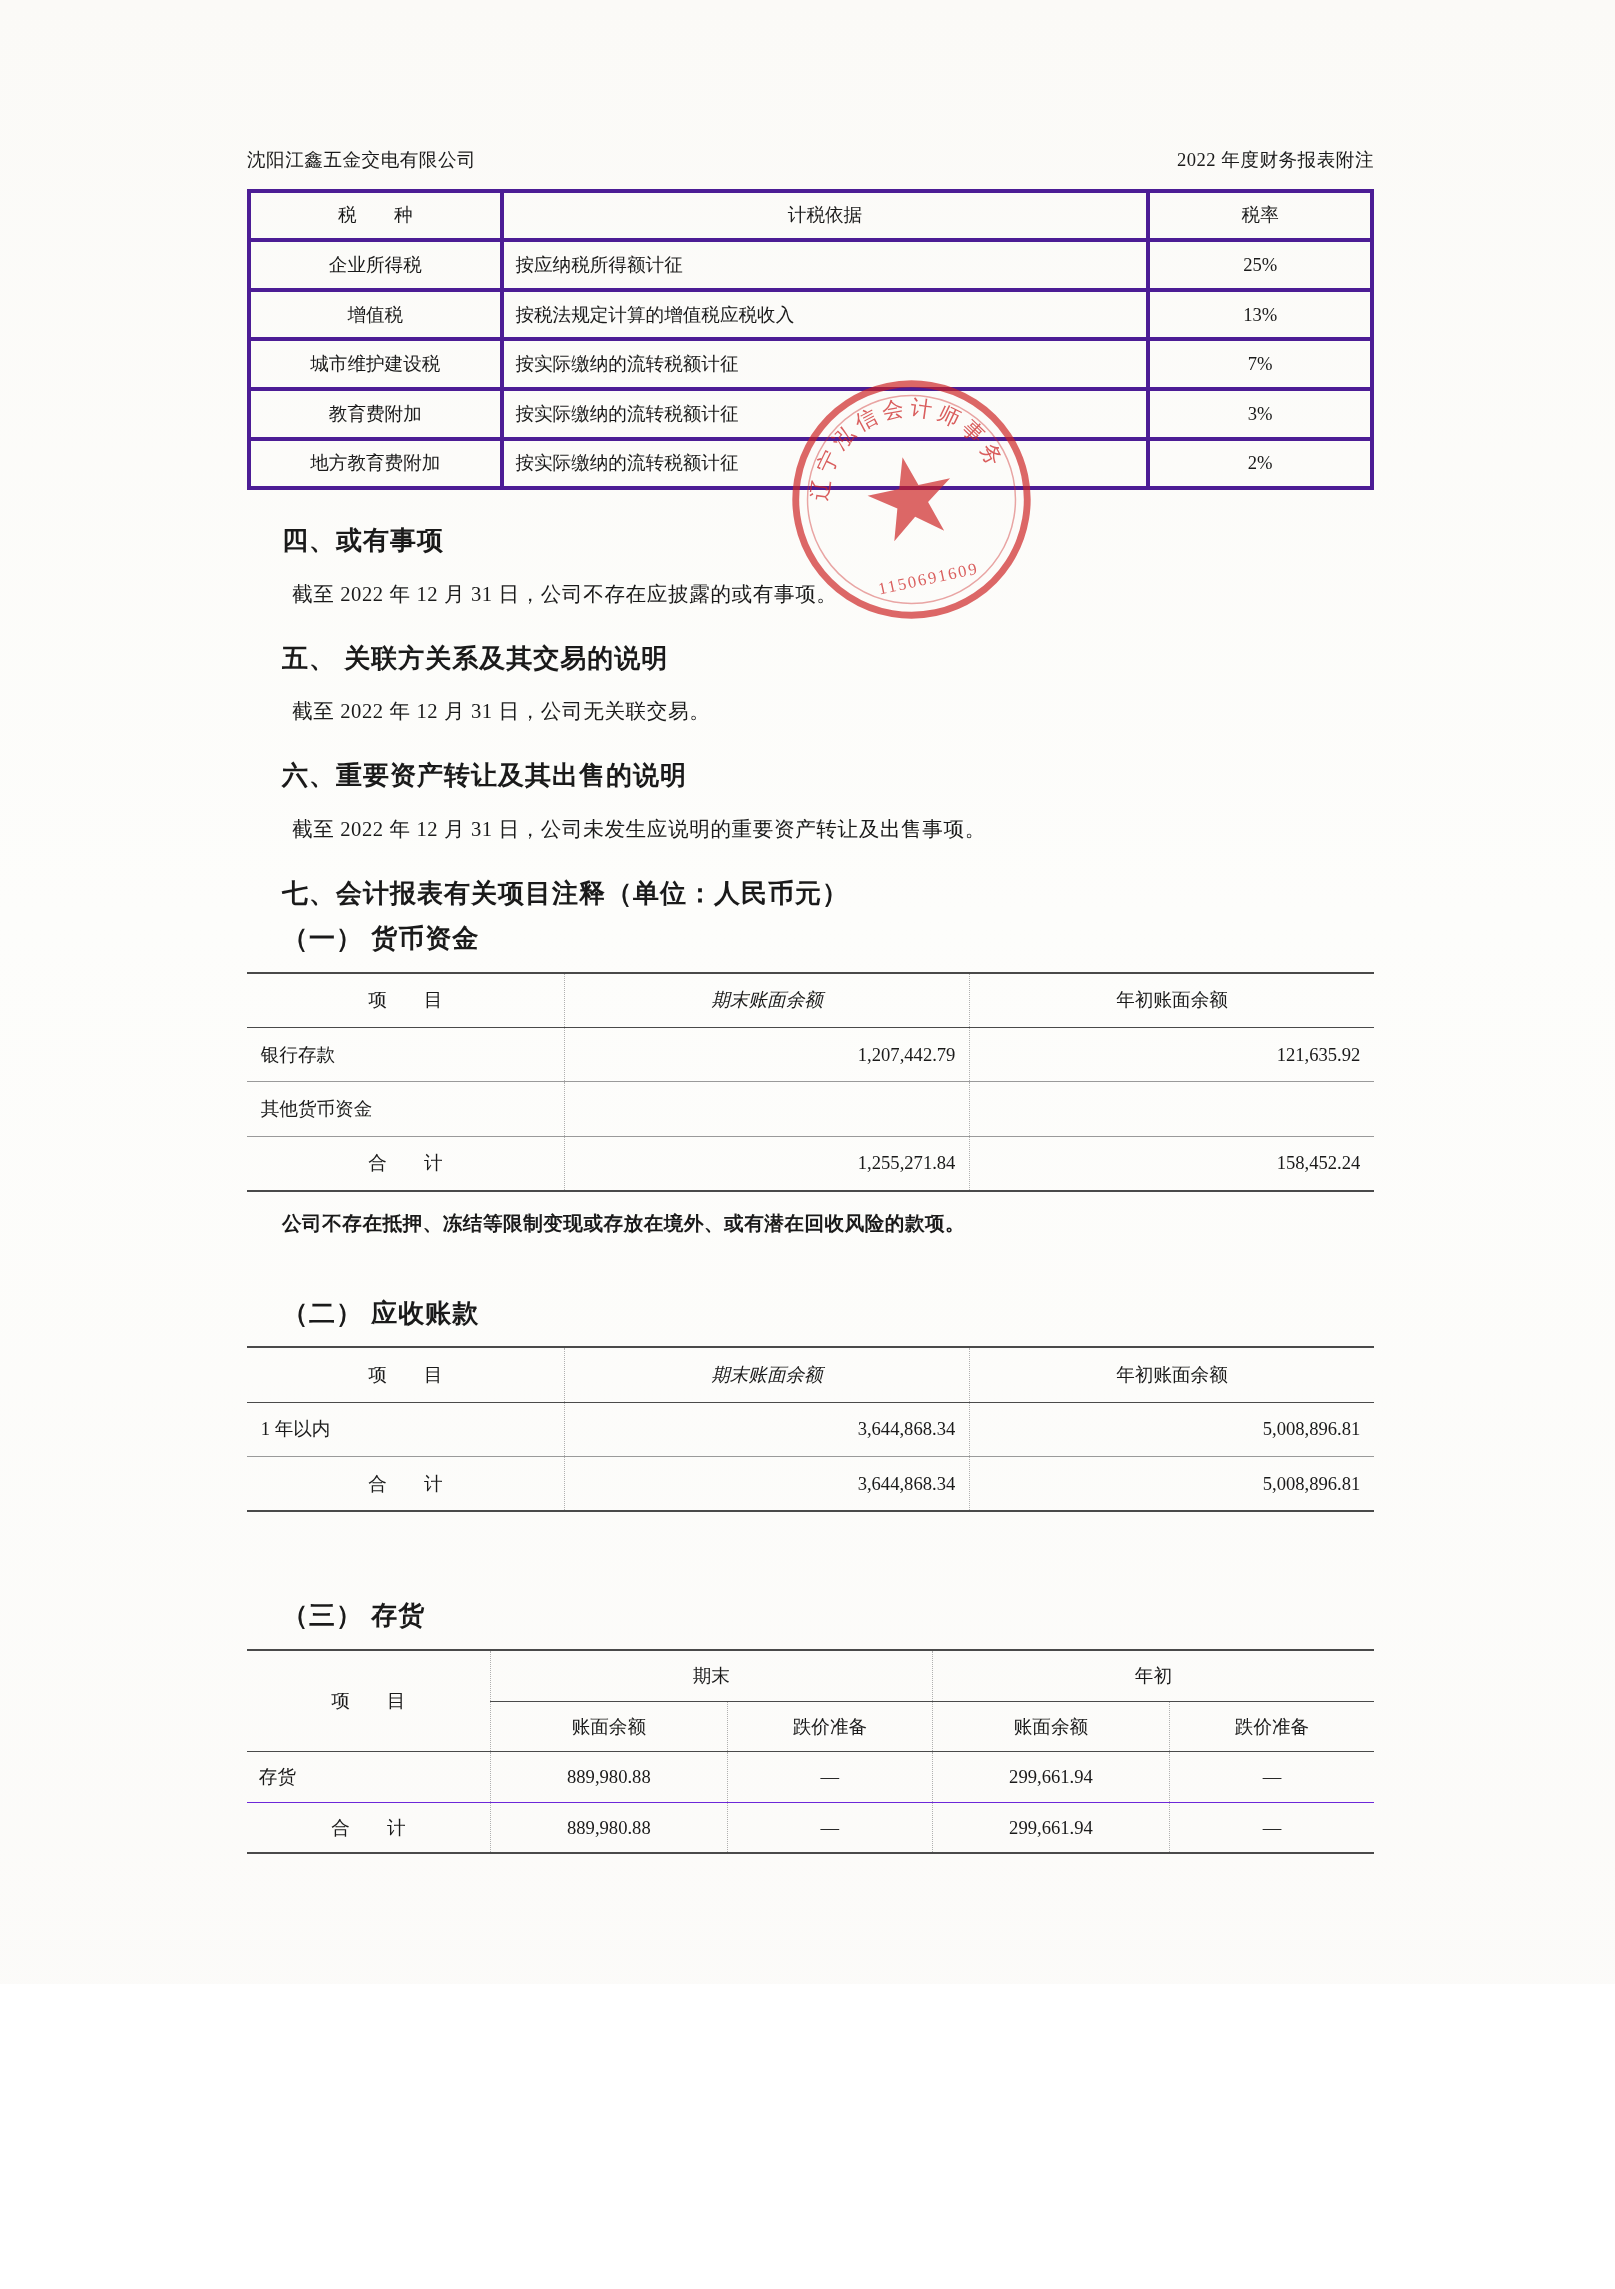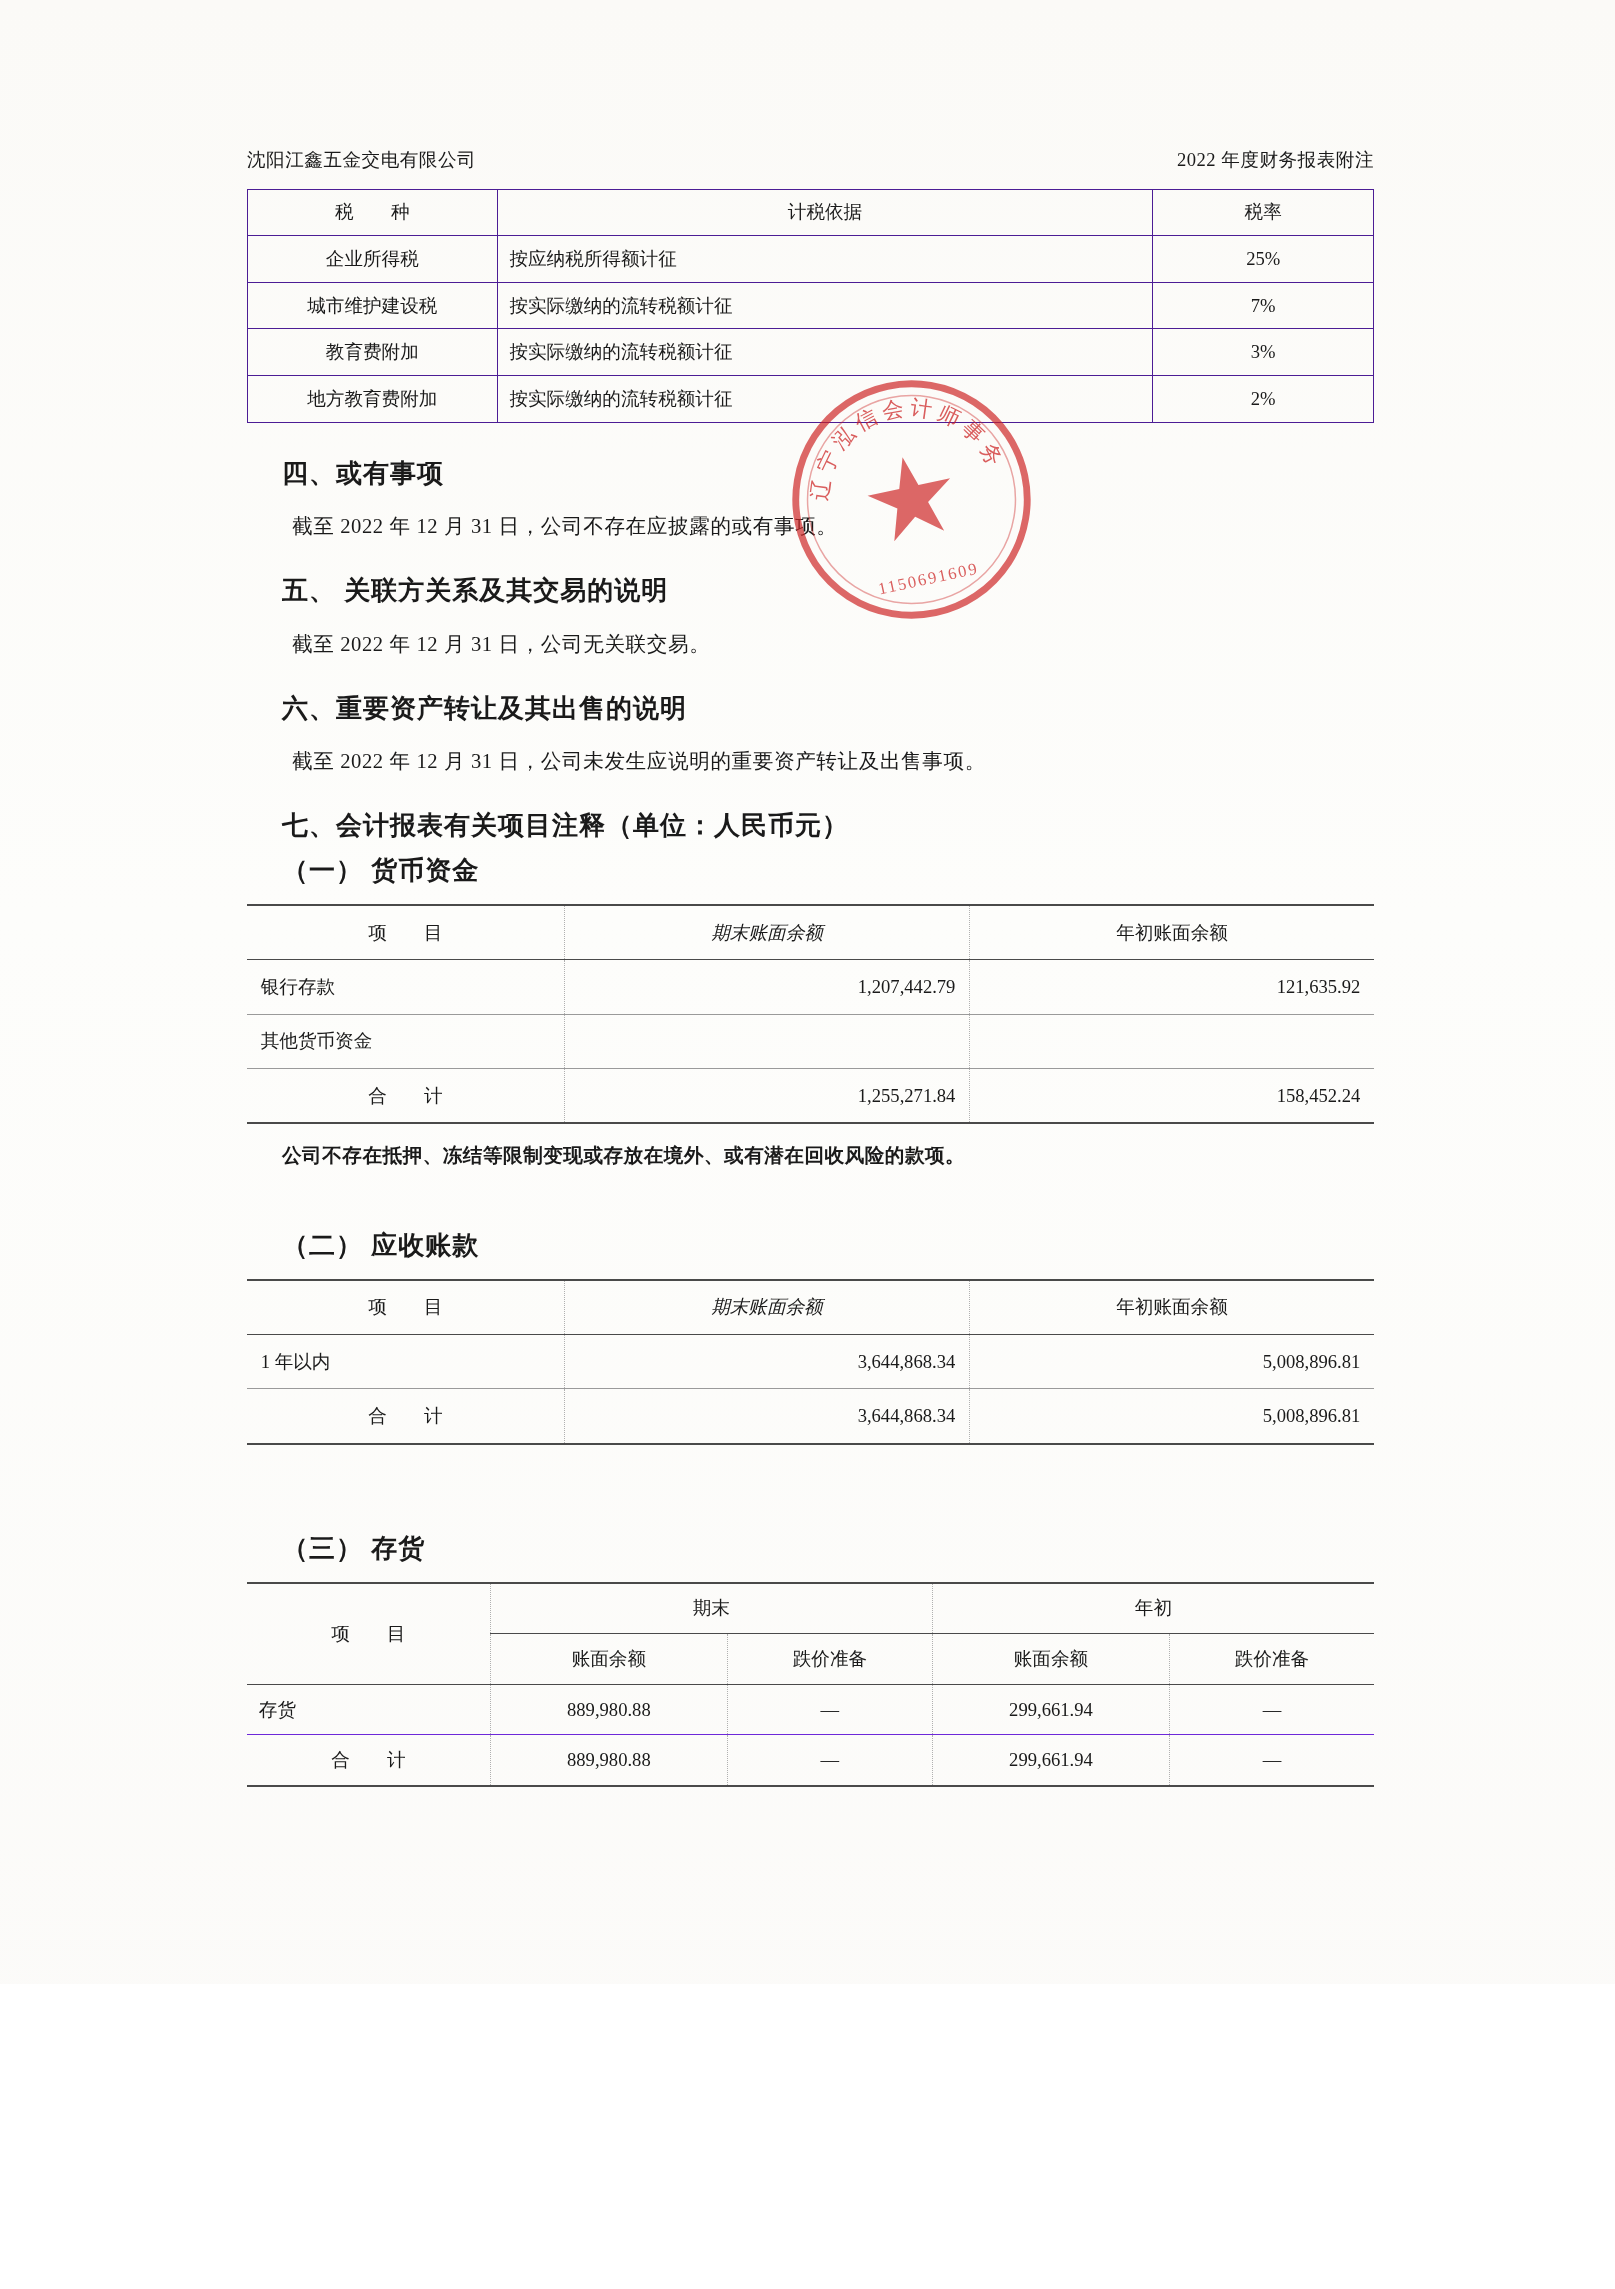--- a/index.html
+++ b/index.html
@@ -44,21 +44,21 @@
   }
   .run-head .left { }
   .run-head .right { }
 
   table.tbl {
     border-collapse: collapse;
     width: 100%;
     font-size: 18.6px;
   }
   table.tbl td, table.tbl th {
-    border: 1px solid #4c1d95;
+    border: 4px solid #4c1d95;
     padding: 9.8px 11.8px;
     font-weight: normal;
     vertical-align: middle;
     height: 25.5px;
   }
   .c { text-align: center; }
   .r { text-align: right; padding-right: 25.5px; }
   .l { text-align: left; }
 
   
@@ -176,20 +176,25 @@
       <tbody>
         <tr>
           <td class="c">税　　种</td>
           <td class="c">计税依据</td>
           <td class="c">税率</td>
         </tr>
         <tr>
           <td class="c">企业所得税</td>
           <td class="l">按应纳税所得额计征</td>
           <td class="c">25%</td>
+        </tr>
+        <tr>
+          <td class="c">增值税</td>
+          <td class="l">按税法规定计算的增值税应税收入</td>
+          <td class="c">13%</td>
         </tr>
         <tr>
           <td class="c">城市维护建设税</td>
           <td class="l">按实际缴纳的流转税额计征</td>
           <td class="c">7%</td>
         </tr>
         <tr>
           <td class="c">教育费附加</td>
           <td class="l">按实际缴纳的流转税额计征</td>
           <td class="c">3%</td>

